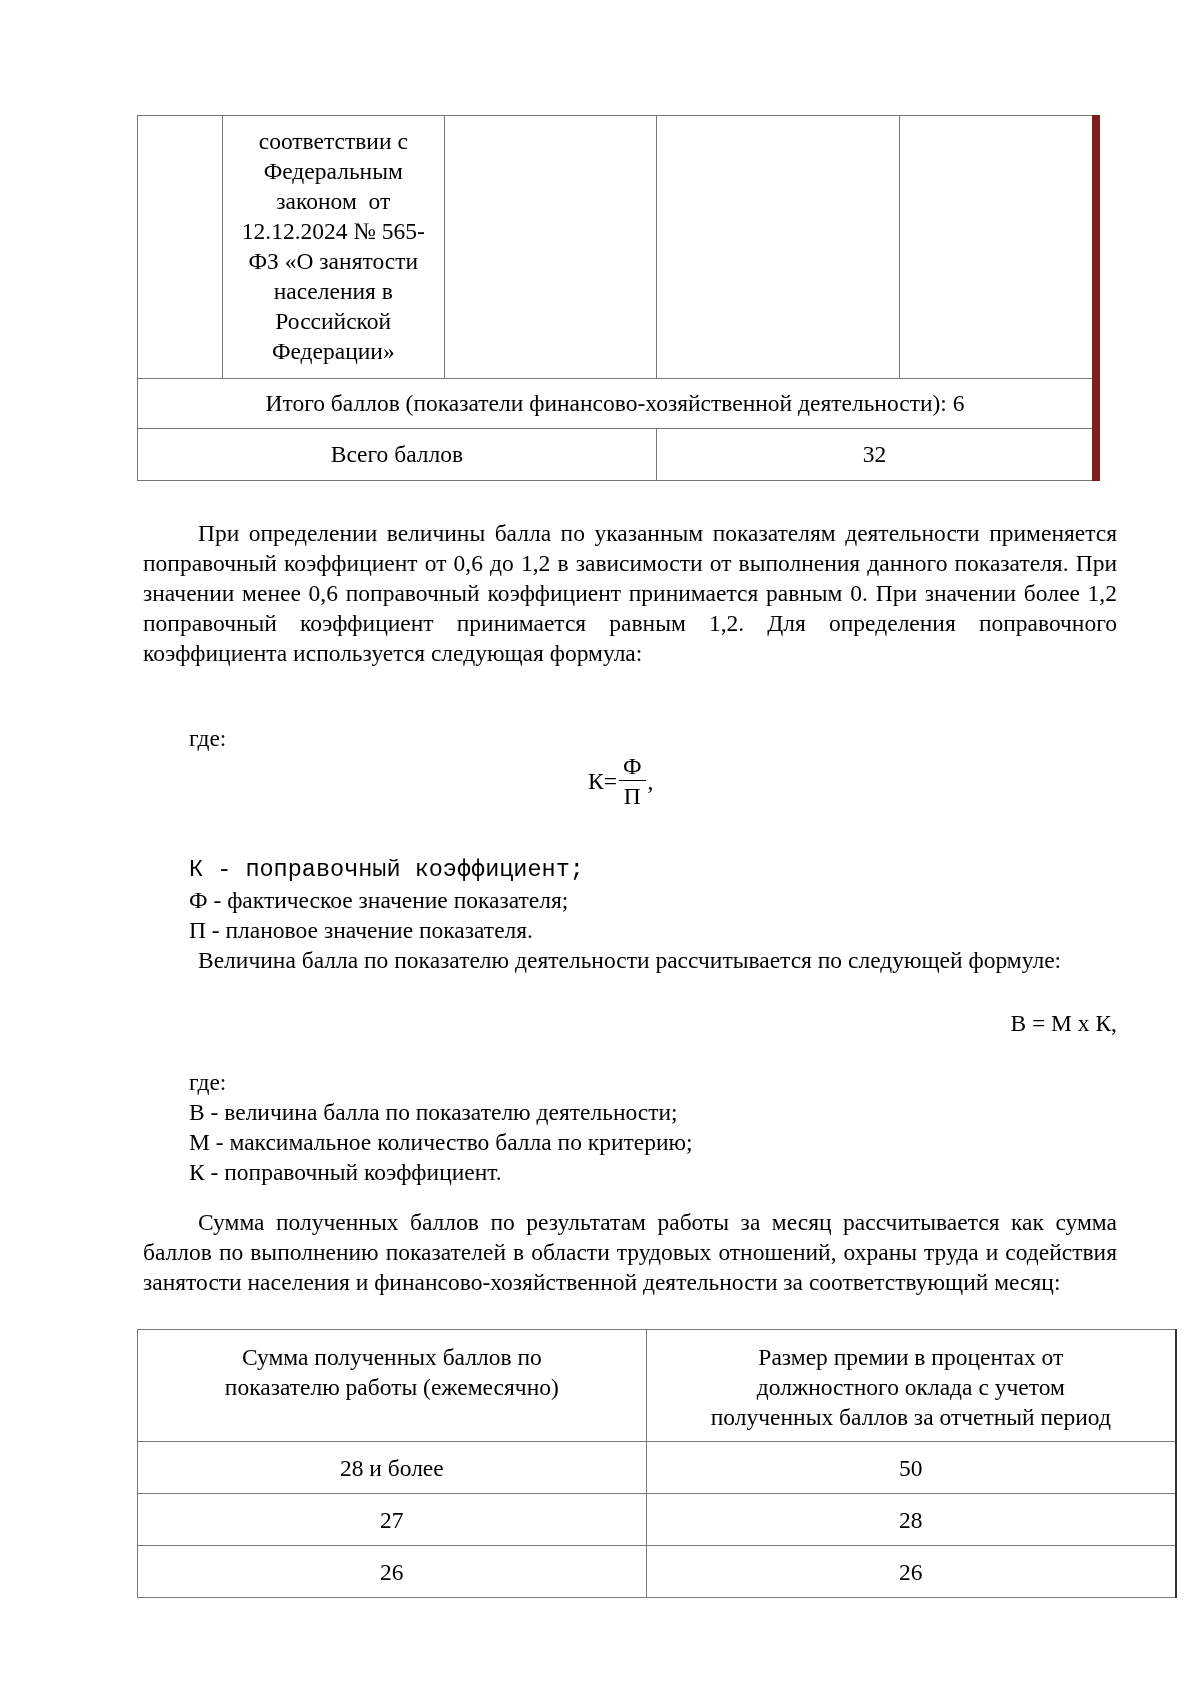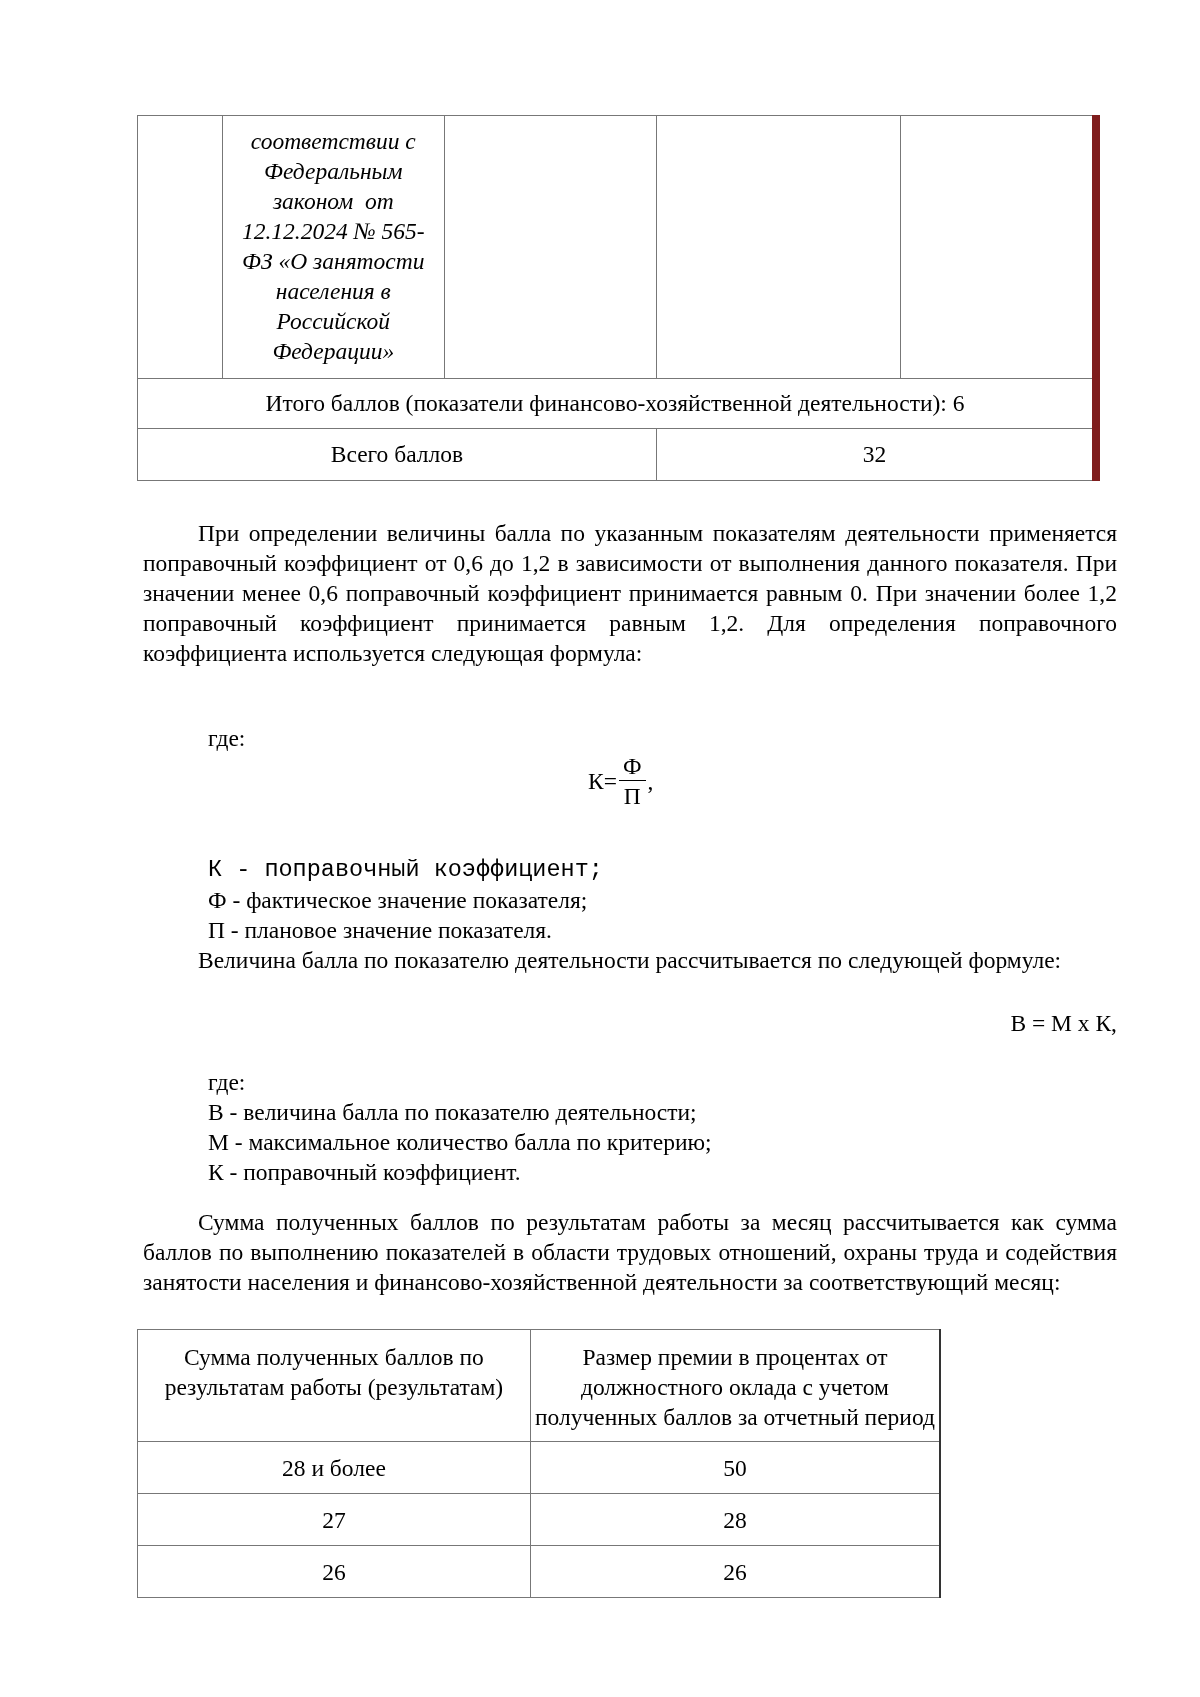--- a/index.html
+++ b/index.html
@@ -2,32 +2,32 @@
 <html><head>
 <meta charset="utf-8">
 <style>
   html, body { margin: 0; padding: 0; background: #ffffff; }
   body { width: 1200px; height: 1697px; position: relative; overflow: hidden;
          font-family: "Liberation Serif", "DejaVu Serif", serif; color: #000; font-size: 23.5px; }
   .abs { position: absolute; }
   table { border-collapse: collapse; }
   td { border: 1.5px solid #777; padding: 0; text-align: center; vertical-align: middle; }
   .t1 { position: absolute; left: 137px; top: 115px; width: 963px; }
-  .t1 .cellwrap { line-height: 30px; padding: 10px 0 8px; vertical-align: top; font-style: italic; }
+  .t1 .cellwrap { line-height: 30px; padding: 10px 0 8px; vertical-align: top; }
   .t1 .edge-right { border-right: 8px solid #7f1d1d; }
   .para { position: absolute; left: 143px; width: 974px; text-align: justify; text-align-last: left;
           line-height: 30px; margin: 0; }
   .para .indent { display: inline-block; width: 55px; }
-  .line { position: absolute; left: 208px; line-height: 30px; white-space: nowrap; }
+  .line { position: absolute; left: 189px; line-height: 30px; white-space: nowrap; }
   .center { position: absolute; left: 143px; width: 974px; text-align: right; line-height: 30px; }
   .frac { display: inline-flex; flex-direction: column; align-items: center; vertical-align: middle; margin: 0 2px; }
   .frac .num { line-height: 28px; padding: 0 4px; }
   .frac .bar { width: 100%; border-top: 1.5px solid #000; }
   .frac .den { line-height: 30px; padding: 0 4px; }
-  .t2 { position: absolute; left: 137px; top: 1329px; width: 804px; }
+  .t2 { position: absolute; left: 137px; top: 1329px; width: 1040px; }
   .t2 td { line-height: 30px; }
   .t2 .edge-right { border-right: 2px solid #333; }
 </style>
 </head>
 <body>
 
 <table class="t1">
   <colgroup>
     <col style="width:85px">
       <col style="width:223px">
@@ -93,21 +93,21 @@
 
 <table class="t2">
   <colgroup>
       <col style="width:480px">
       <col style="width:500px">
     </colgroup>
   <tbody>
       <tr style="height:112px">
     <td style="vertical-align:top; padding-top:12px;">
       <div>Сумма полученных баллов по</div>
-      <div>результатам работы (результатам)</div>
+      <div>показателю работы (ежемесячно)</div>
     </td>
     <td class="edge-right" style="vertical-align:top; padding-top:12px;">
       <div>Размер премии в процентах от</div>
       <div>должностного оклада с учетом</div>
       <div>полученных баллов за отчетный период</div>
     </td>
   </tr>
   <tr style="height:52px">
     <td>28 и более</td>
     <td class="edge-right">50</td>

